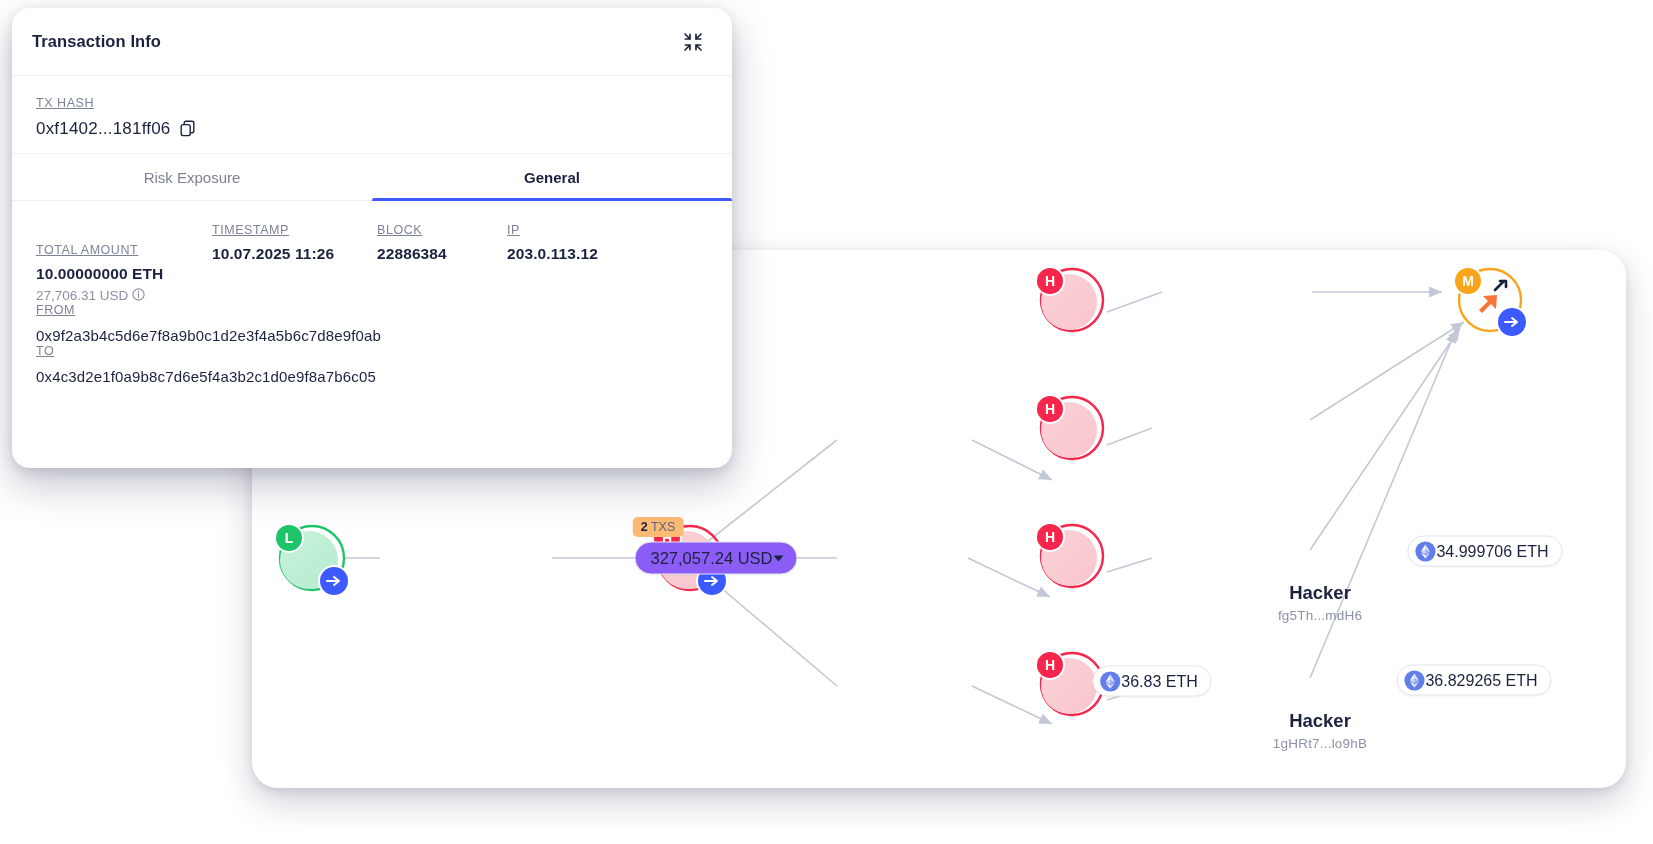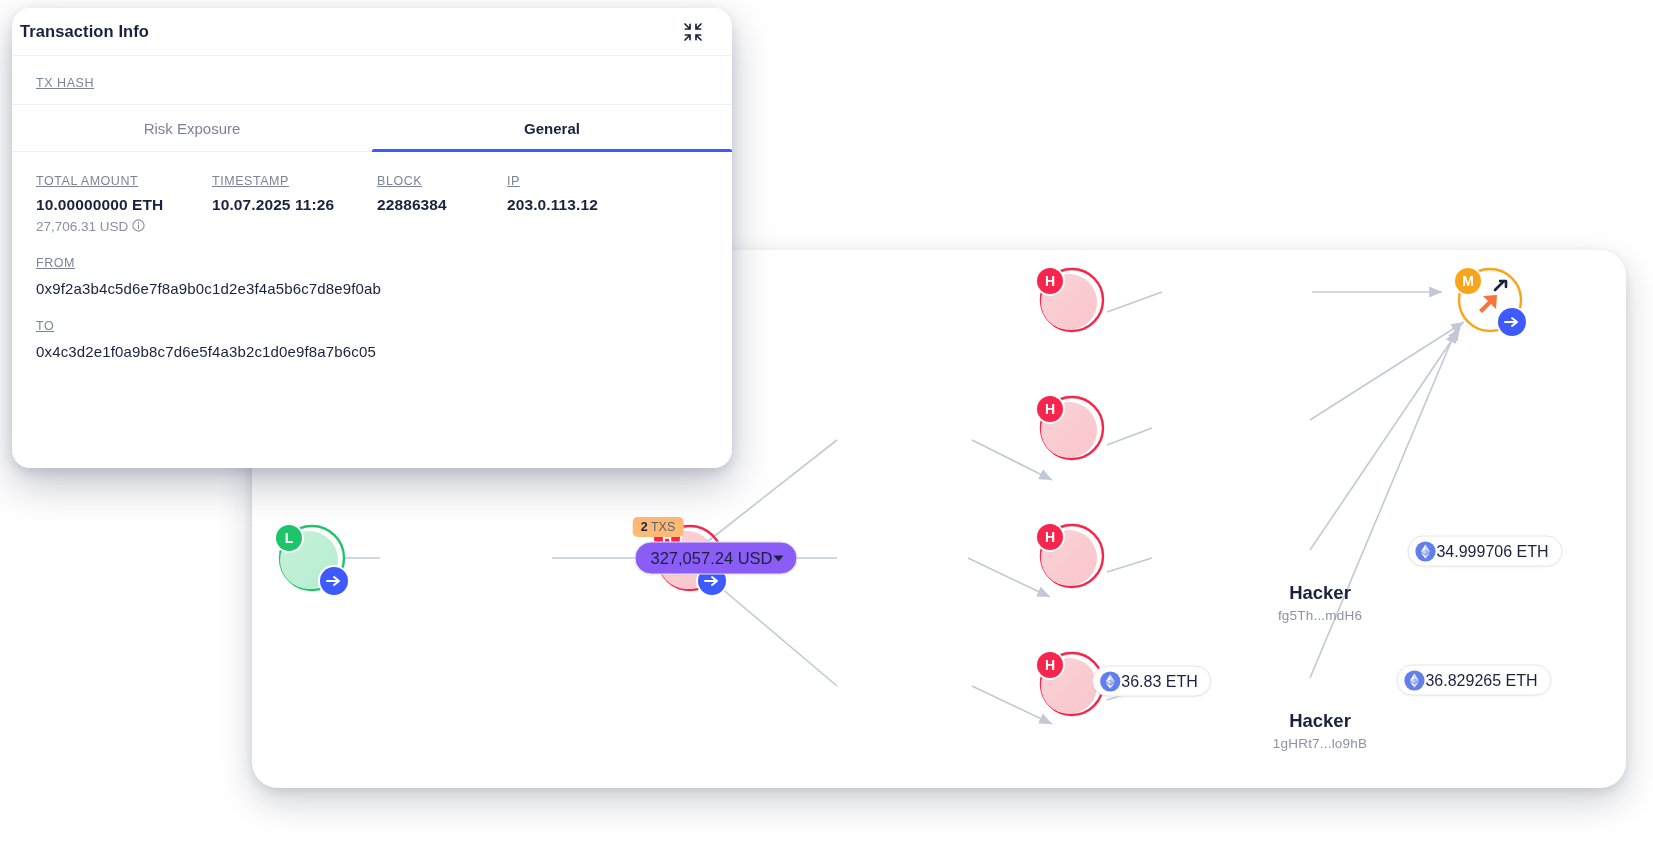--- a/index.html
+++ b/index.html
@@ -27,23 +27,23 @@
   .tx-panel {
     position: absolute;
     left: 12px; top: 8px;
     width: 720px; height: 460px;
     background: #ffffff;
     border-radius: 18px;
     box-shadow: 0 16px 40px rgba(20,25,60,0.26), 0 4px 12px rgba(20,25,60,0.12);
     overflow: hidden;
   }
   .panel-header {
-    height: 48px;
+    height: 68px;
     display: flex; align-items: center; justify-content: space-between;
-    padding: 0 26px 0 8px;
+    padding: 0 26px 0 20px;
     border-bottom: 1px solid #eef0f4;
   }
   .panel-title {
     font-size: 16.5px; font-weight: 700; color: #1b2240; letter-spacing: .1px;
   }
   .collapse-btn {
     width: 26px; height: 26px; cursor: pointer;
     display: flex; align-items: center; justify-content: center;
   }
 
@@ -64,28 +64,28 @@
   }
   .tab.active { color: #1b2240; font-weight: 700; }
   .tab.active::after {
     content: ""; position: absolute; left: 0; right: 0; bottom: -1px;
     height: 3px; background: #3d5afe; border-radius: 2px 2px 0 0;
   }
 
   .panel-body { padding: 22px 24px 0 24px; }
   .stat-grid { display: flex; }
   .stat { }
-  .stat:nth-child(1) { width: 176px; }
+  .stat:nth-child(1) { width: 176px; margin-top: 20px; }
   .stat:nth-child(2) { width: 165px; }
   .stat:nth-child(3) { width: 130px; }
   .stat-value { font-size: 15.5px; font-weight: 700; color: #1b2240; margin-top: 8px; letter-spacing: .1px; }
   .stat-sub { font-size: 13.5px; color: #8a90a2; margin-top: 5px; display: flex; align-items: flex-start; gap: 4px; }
   .info-dot { display: inline-flex; }
 
-  .addr-block { margin-top: 22px; }
+  .addr-block { }
   .addr-block .field-label { display: block; }
   .addr-value { font-size: 15px; color: #1b2240; margin-top: 10px; letter-spacing: .15px; }
 
   
   .node-name {
     position: absolute; transform: translateX(-50%);
     font-size: 18.5px; font-weight: 700; color: #1b2240; white-space: nowrap;
   }
   .node-addr {
     position: absolute; transform: translateX(-50%);
@@ -289,20 +289,29 @@
           <path d="M3 3 L8 8 M8 3.4 L8 8 L3.4 8" stroke="#1b2240" stroke-width="1.7" fill="none" stroke-linecap="round"></path>
           <path d="M19 3 L14 8 M14 3.4 L14 8 L18.6 8" stroke="#1b2240" stroke-width="1.7" fill="none" stroke-linecap="round"></path>
           <path d="M3 19 L8 14 M8 18.6 L8 14 L3.4 14" stroke="#1b2240" stroke-width="1.7" fill="none" stroke-linecap="round"></path>
           <path d="M19 19 L14 14 M14 18.6 L14 14 L18.6 14" stroke="#1b2240" stroke-width="1.7" fill="none" stroke-linecap="round"></path>
         </svg>
       </div>
     </div>
 
     <div class="hash-block">
       <div class="field-label">TX HASH</div>
+      <div class="hash-row">
+        <span class="hash-value">0xf1402...181ff06</span>
+        <span class="copy-icon">
+          <svg width="18" height="18" viewBox="0 0 18 18">
+            <rect x="2.2" y="4.6" width="9" height="11" rx="1.8" fill="none" stroke="#1b2240" stroke-width="1.4"></rect>
+            <path d="M5.2 4.2 v-1.2 a1.8 1.8 0 0 1 1.8 -1.8 h6 a1.8 1.8 0 0 1 1.8 1.8 v8 a1.8 1.8 0 0 1 -1.8 1.8 h-1.2" fill="none" stroke="#1b2240" stroke-width="1.4"></path>
+          </svg>
+        </span>
+      </div>
     </div>
 
     <div class="tabs">
       <div class="tab">Risk Exposure</div>
       <div class="tab active">General</div>
     </div>
 
     <div class="panel-body">
       <div class="stat-grid">
         <div class="stat">

